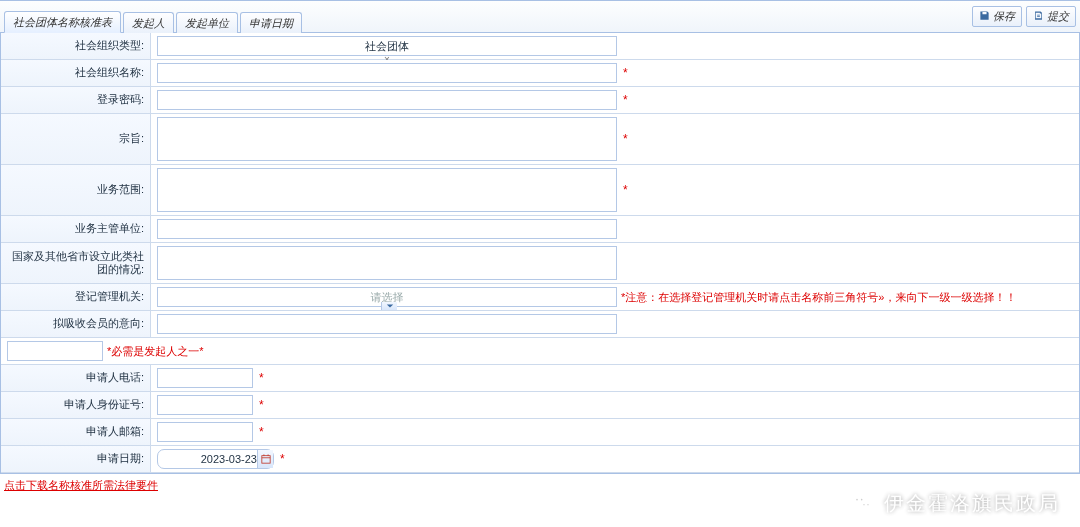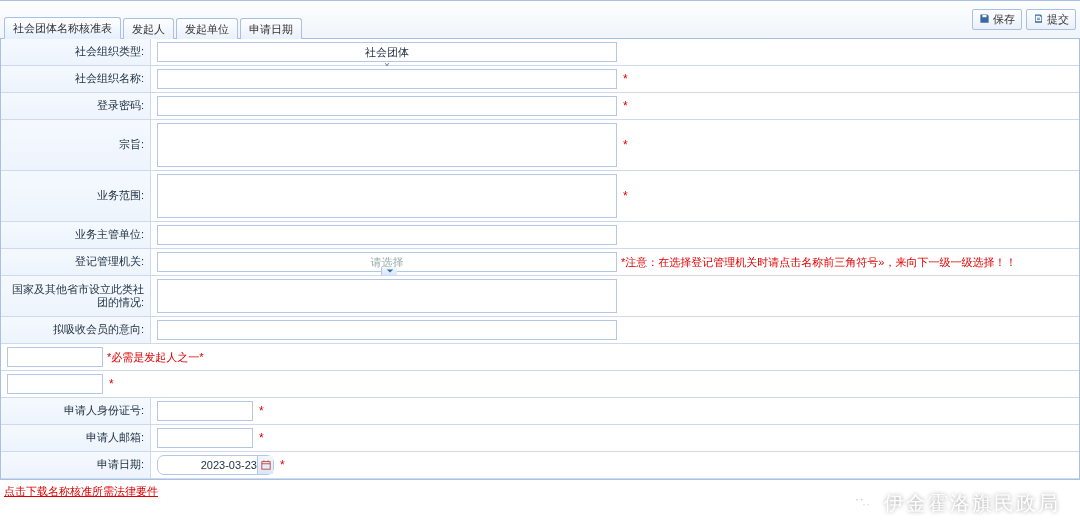--- a/index.html
+++ b/index.html
@@ -9,26 +9,27 @@
       font-size: 12px;
       background: #fff;
       color: #333;
       overflow: hidden;
     }
 
     .topbar {
       display: flex;
       align-items: center;
       justify-content: space-between;
-      height: 38px;
+      height: 32px;
       padding: 0 4px;
       border-top: 1px solid #a8c0e4;
       border-bottom: 0;
       background: linear-gradient(#fdfefe, #f0f5fb);
       font-size: 11px;
+      font-style: italic;
     }
     .tabs { display: flex; gap: 2px; height: 100%; align-items: flex-end; }
     .tab {
       padding: 3px 8px 2px 8px;
       border: 1px solid #a8c0e4;
       border-bottom: none;
       background: linear-gradient(#fefeff, #eaf1fb);
       border-top-left-radius: 3px;
       border-top-right-radius: 3px;
       cursor: pointer;
@@ -274,56 +275,57 @@
   </div>
 
   <div class="frow">
     <div class="flabel">业务主管单位:</div>
     <div class="fval">
       <input class="inp long" type="text" value="" style="">
     </div>
   </div>
 
   <div class="frow">
+    <div class="flabel two-line">国家及其他省市设立此类社团的情况:</div>
+    <div class="fval">
+      <textarea class="ta" style="height: 34px;"></textarea>
+    </div>
+  </div>
+
+  <div class="frow">
     <div class="flabel">登记管理机关:</div>
     <div class="fval">
       <div class="combo">
         <span class="combo-text" style="color:#9aa;">请选择</span>
         <span class="combo-arrow">
           <svg viewBox="0 0 10 10">
               <path fill="#3b6aa0" d="M1 3l4 4 4-4z"></path>
             </svg>
         </span>
       </div>
       <span class="hint">*注意：在选择登记管理机关时请点击名称前三角符号»，来向下一级一级选择！！</span>
     </div>
   </div>
 
   <div class="frow">
-    <div class="flabel two-line">国家及其他省市设立此类社团的情况:</div>
-    <div class="fval">
-      <textarea class="ta" style="height: 34px;"></textarea>
-    </div>
-  </div>
-
-  <div class="frow">
     <div class="flabel">拟吸收会员的意向:</div>
     <div class="fval">
       <input class="inp long" type="text" value="" style="">
     </div>
   </div>
 
   <div class="frow">
     <div class="fval">
       <input class="inp short" type="text" value="" style="">
       <span class="hintq">*必需是发起人之一*</span>
     </div>
   </div>
 
   <div class="frow">
+    <div class="flabel">申请人电话:</div>
     <div class="fval">
       <input class="inp short" type="text" value="" style="">
       <span class="req">*</span>
     </div>
   </div>
 
   <div class="frow">
     <div class="flabel">申请人身份证号:</div>
     <div class="fval">
       <input class="inp short" type="text" value="" style="">

